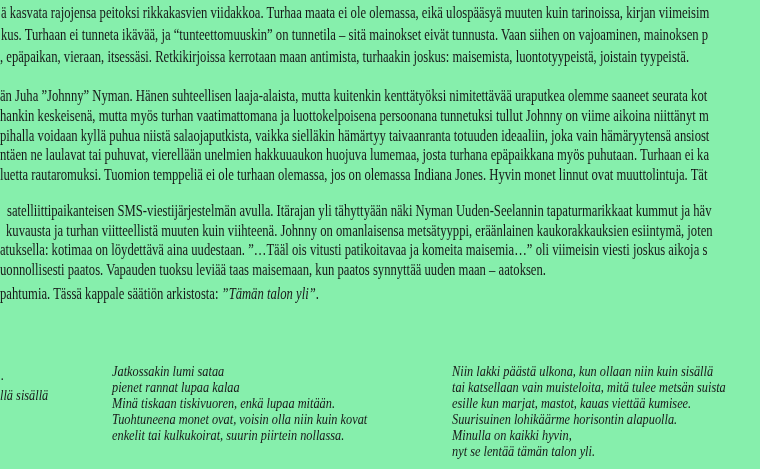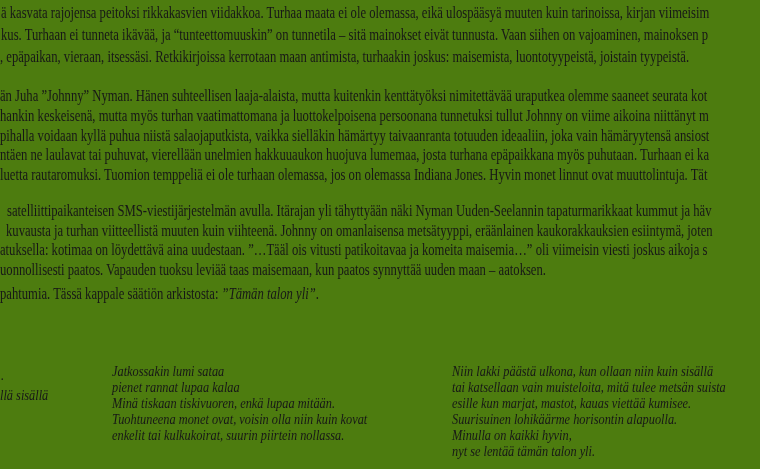--- a/index.html
+++ b/index.html
@@ -1,20 +1,20 @@
 <!DOCTYPE html>
 <html><head>
 <meta charset="utf-8">
 <style>
   html, body { margin: 0; padding: 0; background: #ffffff; }
   #page {
     position: relative;
     width: 760px;
     height: 469px;
-    background: #4d7c0f;
+    background: #86efac;
     overflow: hidden;
     font-family: "Liberation Serif", serif;
     color: #171717;
   }
   
   .bl {
     position: absolute;
     white-space: nowrap;
     font-size: 16px;
     line-height: 20px;

